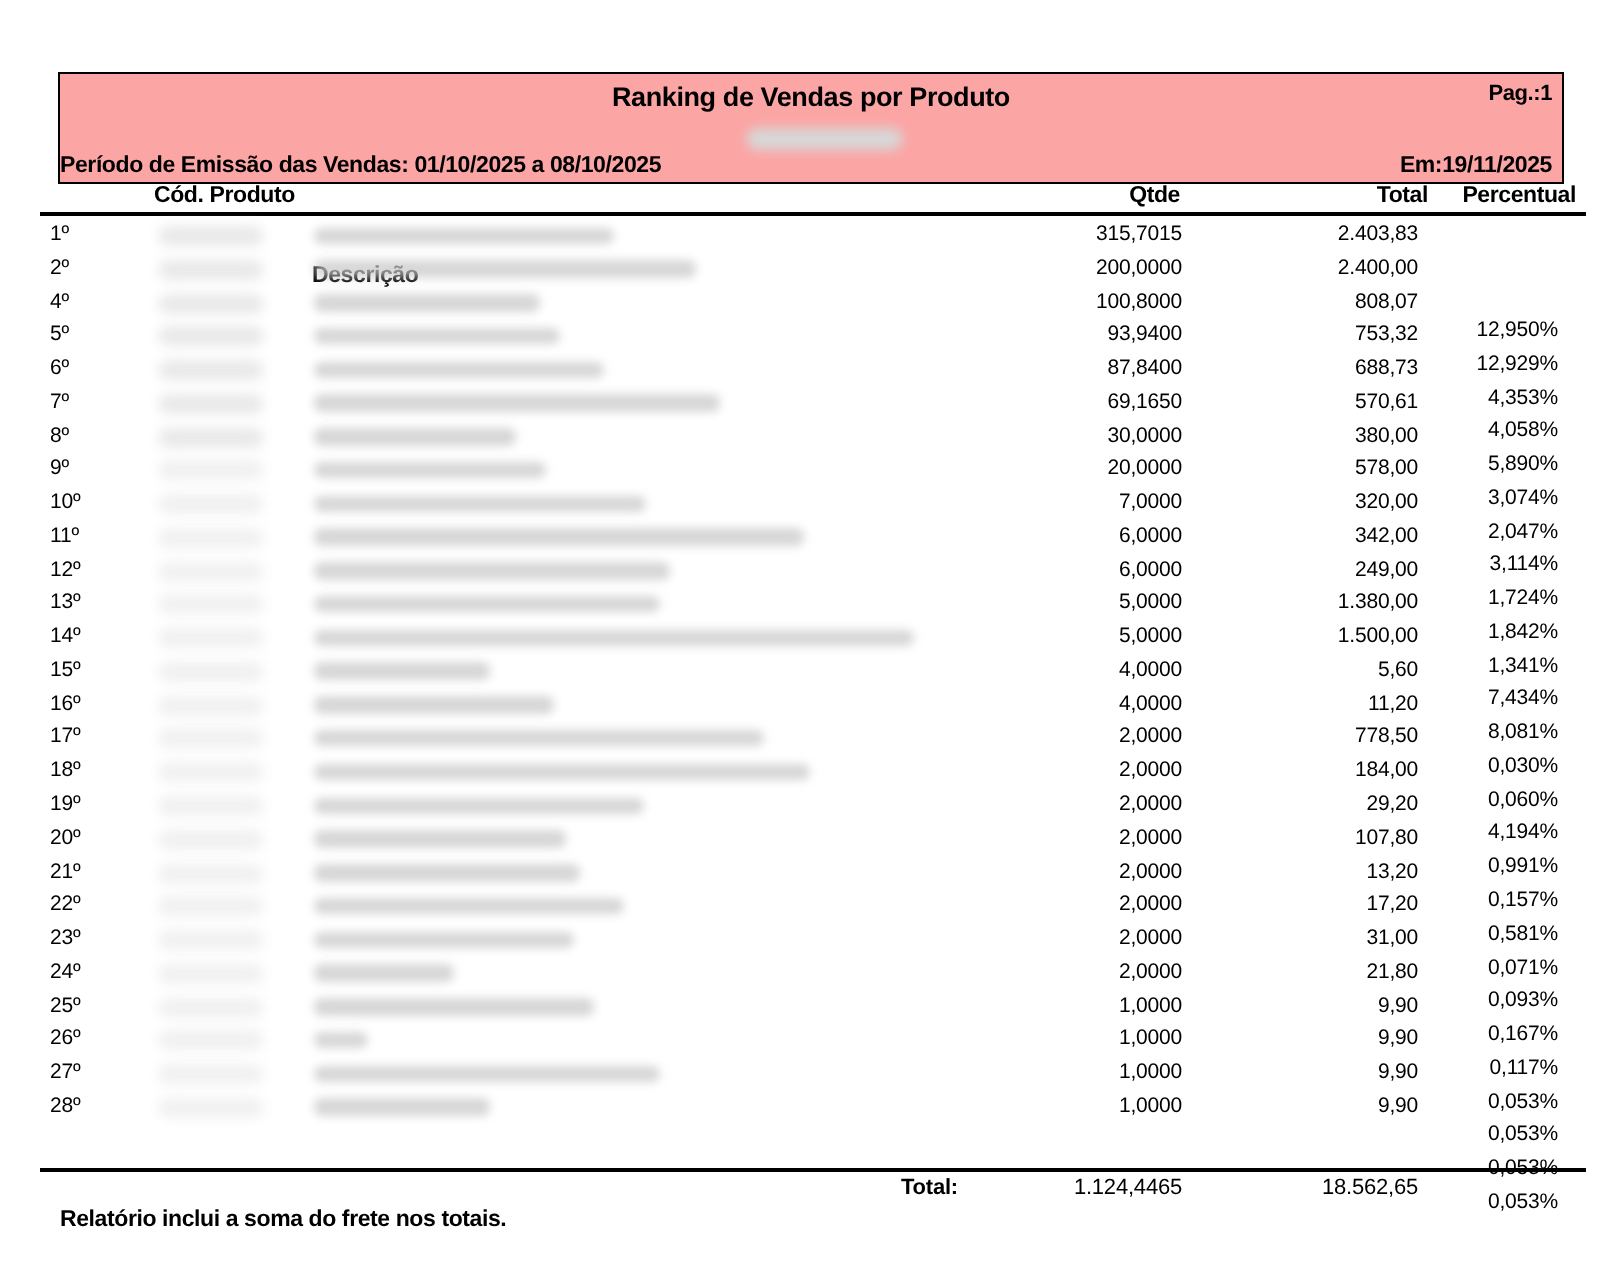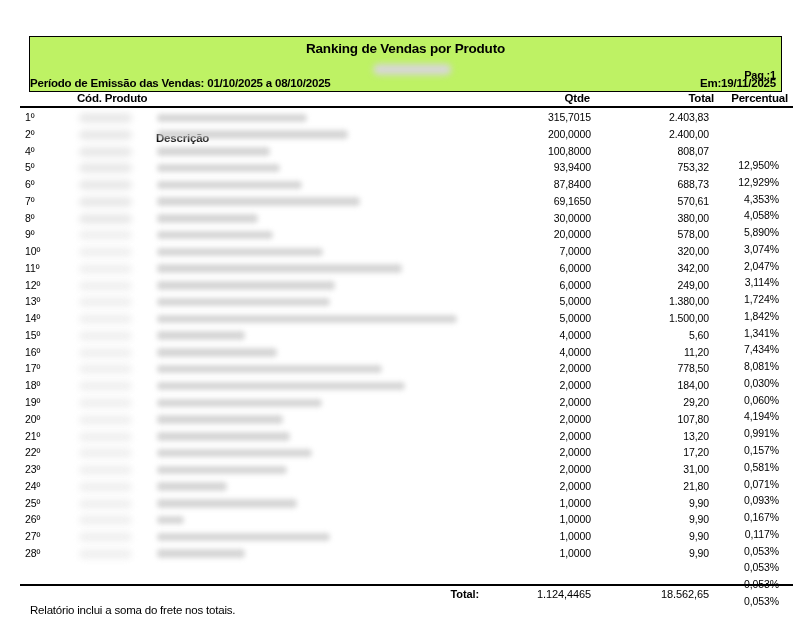--- a/index.html
+++ b/index.html
@@ -10,30 +10,30 @@
     color: #000;
     overflow: hidden;
     position: relative;
   }
   .abs { position: absolute; }
 
   
   .header-box {
     left: 29px; top: 36px; width: 753px; height: 56px;
     border: 1.5px solid #000;
-    background: #bef264;
+    background: #fca5a5;
   }
   .report-title {
     left: 0; right: 0; top: 4px;
     text-align: center;
     font-weight: bold; font-size: 13.5px; letter-spacing: -0.2px;
   }
   .page-number {
     right: 5px; top: 4px;
-    font-size: 11px; font-weight: bold; letter-spacing: -0.2px; margin-top: 28px;
+    font-size: 11px; font-weight: bold; letter-spacing: -0.2px;
   }
   .company-redacted {
     left: 50%; top: 27px; width: 78px; height: 11px;
     transform: translateX(-42%);
     background: #d7d7d7; border-radius: 5px;
     filter: blur(3px);
   }
   .period-label {
     left: 0; right: 0; bottom: 2px;
     font-weight: bold; font-size: 11.5px; letter-spacing: -0.2px;
@@ -72,21 +72,21 @@
   .row .pct  { position: absolute; right: 31px; top: 2px; margin-top: 48px; }
 
   
   .total-row { left: 0; top: 588px; width: 810px; height: 15px; font-size: 11px; letter-spacing: -0.1px; }
   .total-row .t-label { position: absolute; right: 331px; font-weight: bold; }
   .total-row .t-qtde  { position: absolute; right: 219px; }
   .total-row .t-total { position: absolute; right: 101px; }
 
   .footer-note {
     left: 30px; top: 604px;
-    font-weight: normal; font-size: 11.5px; letter-spacing: -0.2px;
+    font-weight: bold; font-size: 11.5px; letter-spacing: -0.2px;
   }
 </style>
 </head>
 <body>
 
 <div class="abs header-box">
   <div class="abs report-title">Ranking de Vendas por Produto</div>
   <div class="abs page-number">Pag.:1</div>
   <div class="abs company-redacted"></div>
   <div class="abs period-label">Período de Emissão das Vendas: 01/10/2025 a 08/10/2025</div>

